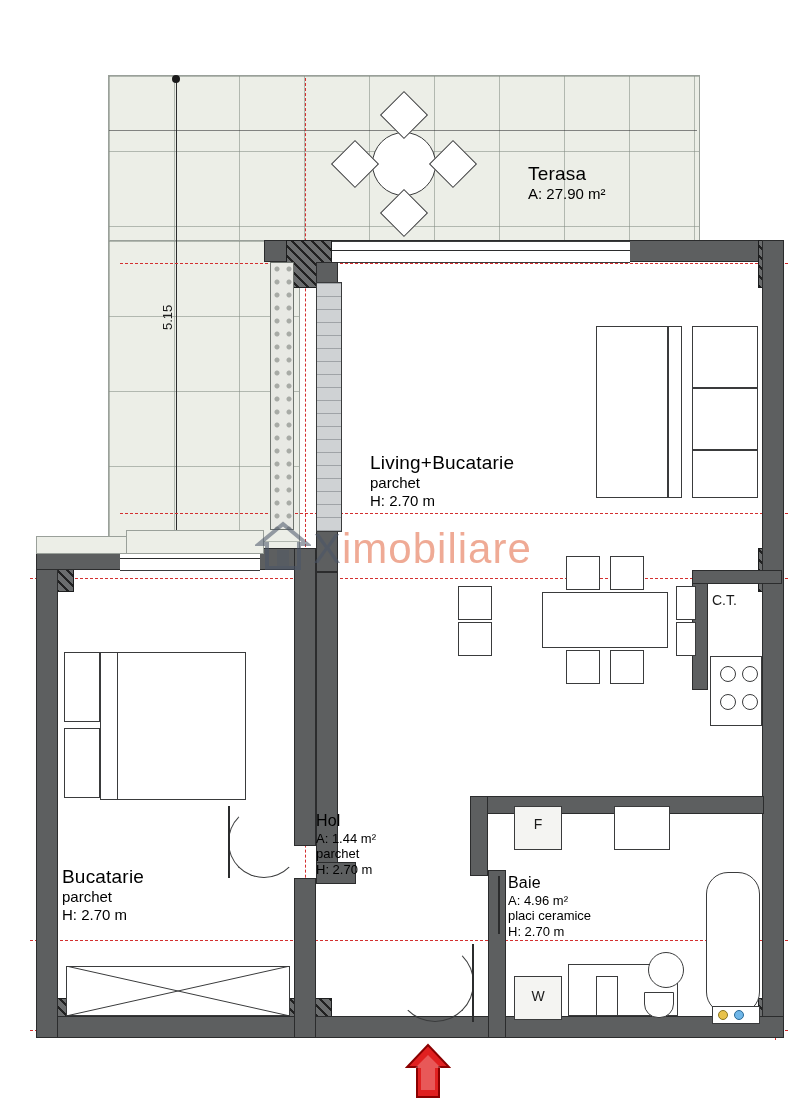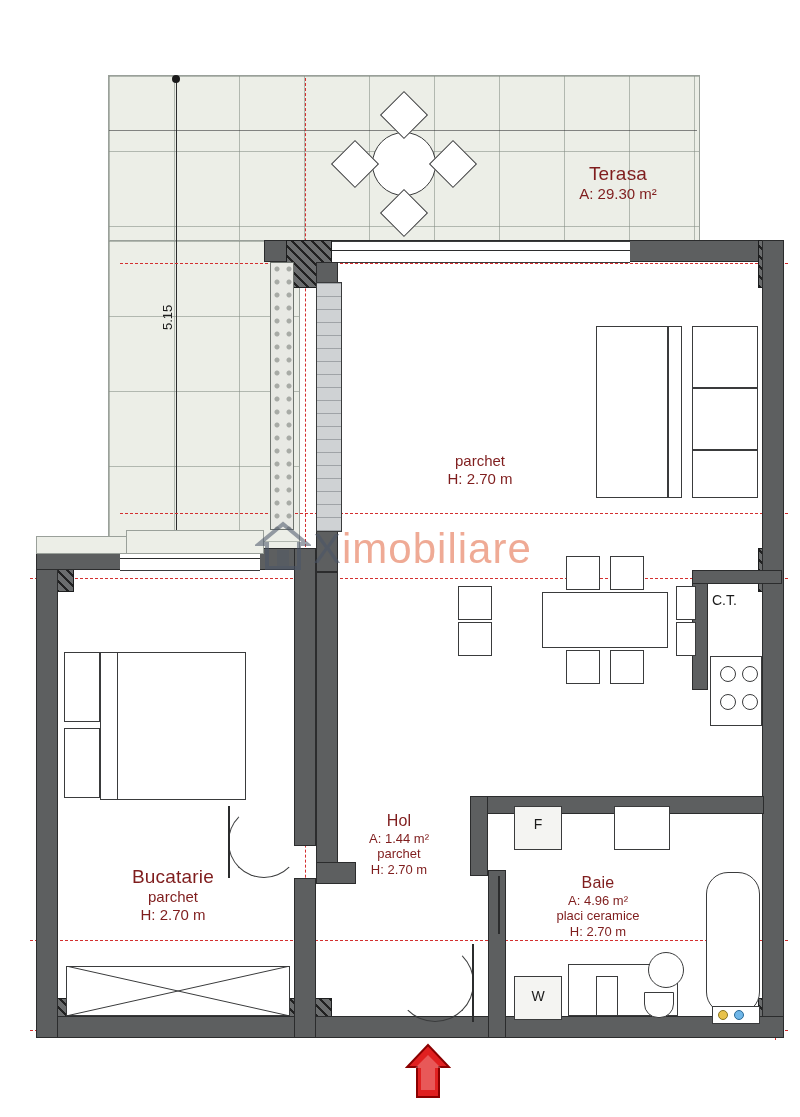--- a/index.html
+++ b/index.html
@@ -92,22 +92,21 @@
   .furn-soft {
     background: #f4f4f2;
     border: 1px solid #3a3b3c;
     box-sizing: border-box;
   }
   .circle { border-radius: 50%; }
   .rounded { border-radius: 6px; }
 
   
   .label {
-    text-align: center;
-    color: #7f1d1d;
+    color: #000000;
     line-height: 1.18;
     white-space: nowrap;
   }
   .label .name {
     font-size: 19px;
     letter-spacing: 0.2px;
   }
   .label .ln {
     font-size: 15px;
   }
@@ -184,21 +183,21 @@
   <div class="abs thinline" style="left:109px; top:130px; width:588px; height:1px; opacity:0.55;"></div>
 
   <div class="abs furn circle" style="left:372px; top:132px; width:64px; height:64px;"></div>
   <div class="abs furn" style="left:387px; top:98px; width:34px; height:34px; transform:rotate(45deg);"></div>
   <div class="abs furn" style="left:387px; top:196px; width:34px; height:34px; transform:rotate(45deg);"></div>
   <div class="abs furn" style="left:338px; top:147px; width:34px; height:34px; transform:rotate(45deg);"></div>
   <div class="abs furn" style="left:436px; top:147px; width:34px; height:34px; transform:rotate(45deg);"></div>
 
   <div class="abs label" style="left:528px; top:163px; width:180px;">
     <div class="name">Terasa</div>
-    <div class="ln">A: 29.30 m²</div>
+    <div class="ln">A: 27.90 m²</div>
   </div>
 
   <div class="abs thinline" style="left:176px; top:78px; width:1px; height:462px;"></div>
   <div class="abs furn circle" style="left:172px; top:75px; width:8px; height:8px; background:#1b1b1b; border:none;"></div>
   <div class="abs furn circle" style="left:172px; top:536px; width:8px; height:8px; background:#1b1b1b; border:none;"></div>
   <div class="abs dim-text rot90" style="left:160px; top:330px; width:50px;">5.15</div>
 
   <div class="abs axis-h" style="left:120px; top:263px; width:668px;"></div>
   <div class="abs axis-h" style="left:120px; top:513px; width:668px;"></div>
   <div class="abs axis-h" style="left:30px; top:578px; width:758px;"></div>
@@ -325,20 +324,21 @@
   <div class="abs furn" style="left:644px; top:992px; width:30px; height:26px; border-radius:0 0 14px 14px;"></div>
   <div class="abs furn" style="left:596px; top:976px; width:22px; height:40px;"></div>
   <div class="abs furn-soft" style="left:514px; top:976px; width:48px; height:44px;"></div>
   <div class="abs app-letter" style="left:514px; top:988px; width:48px;">W</div>
 
   <div class="abs furn" style="left:712px; top:1006px; width:48px; height:18px;"></div>
   <div class="abs furn circle" style="left:718px; top:1010px; width:10px; height:10px; background:#e8c24a; border-color:#8a7520;"></div>
   <div class="abs furn circle" style="left:734px; top:1010px; width:10px; height:10px; background:#6fb6e8; border-color:#2a6a96;"></div>
 
   <div class="abs label" style="left:370px; top:452px; width:220px;">
+    <div class="name">Living+Bucatarie</div>
     <div class="ln">parchet</div>
     <div class="ln">H: 2.70 m</div>
   </div>
 
   <div class="abs label" style="left:62px; top:866px; width:222px;">
     <div class="name">Bucatarie</div>
     <div class="ln">parchet</div>
     <div class="ln">H: 2.70 m</div>
   </div>
 

